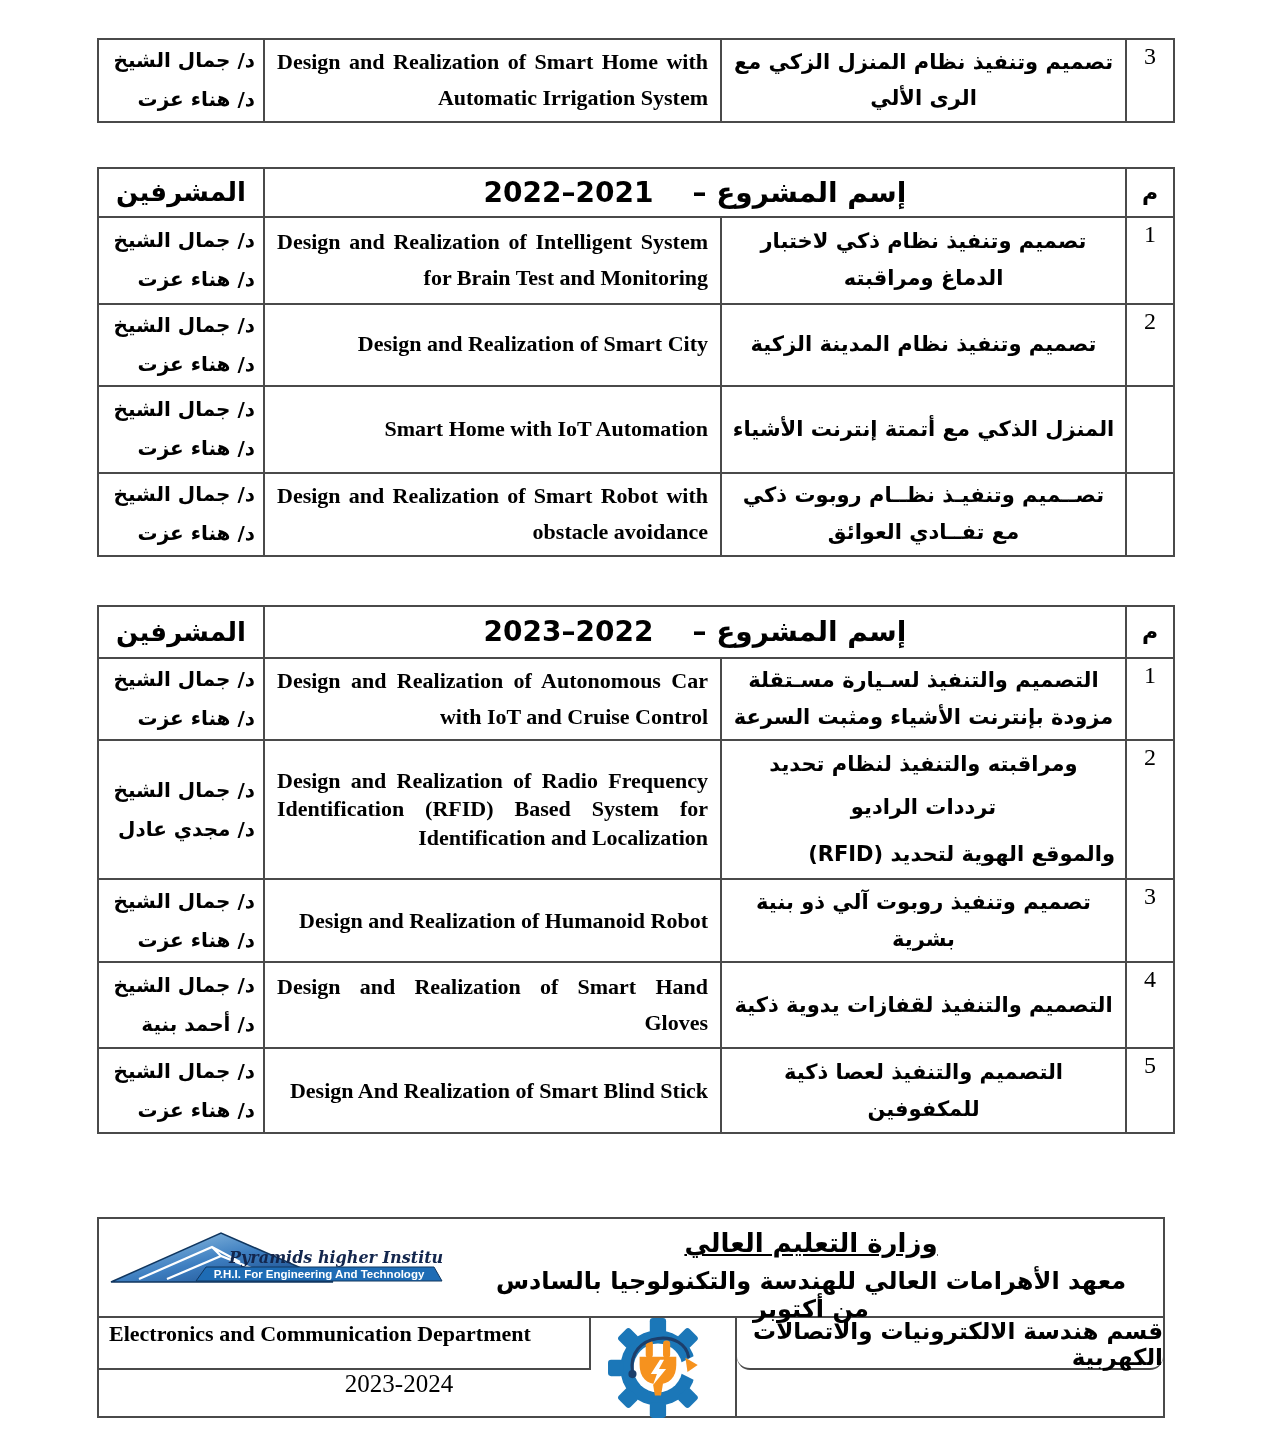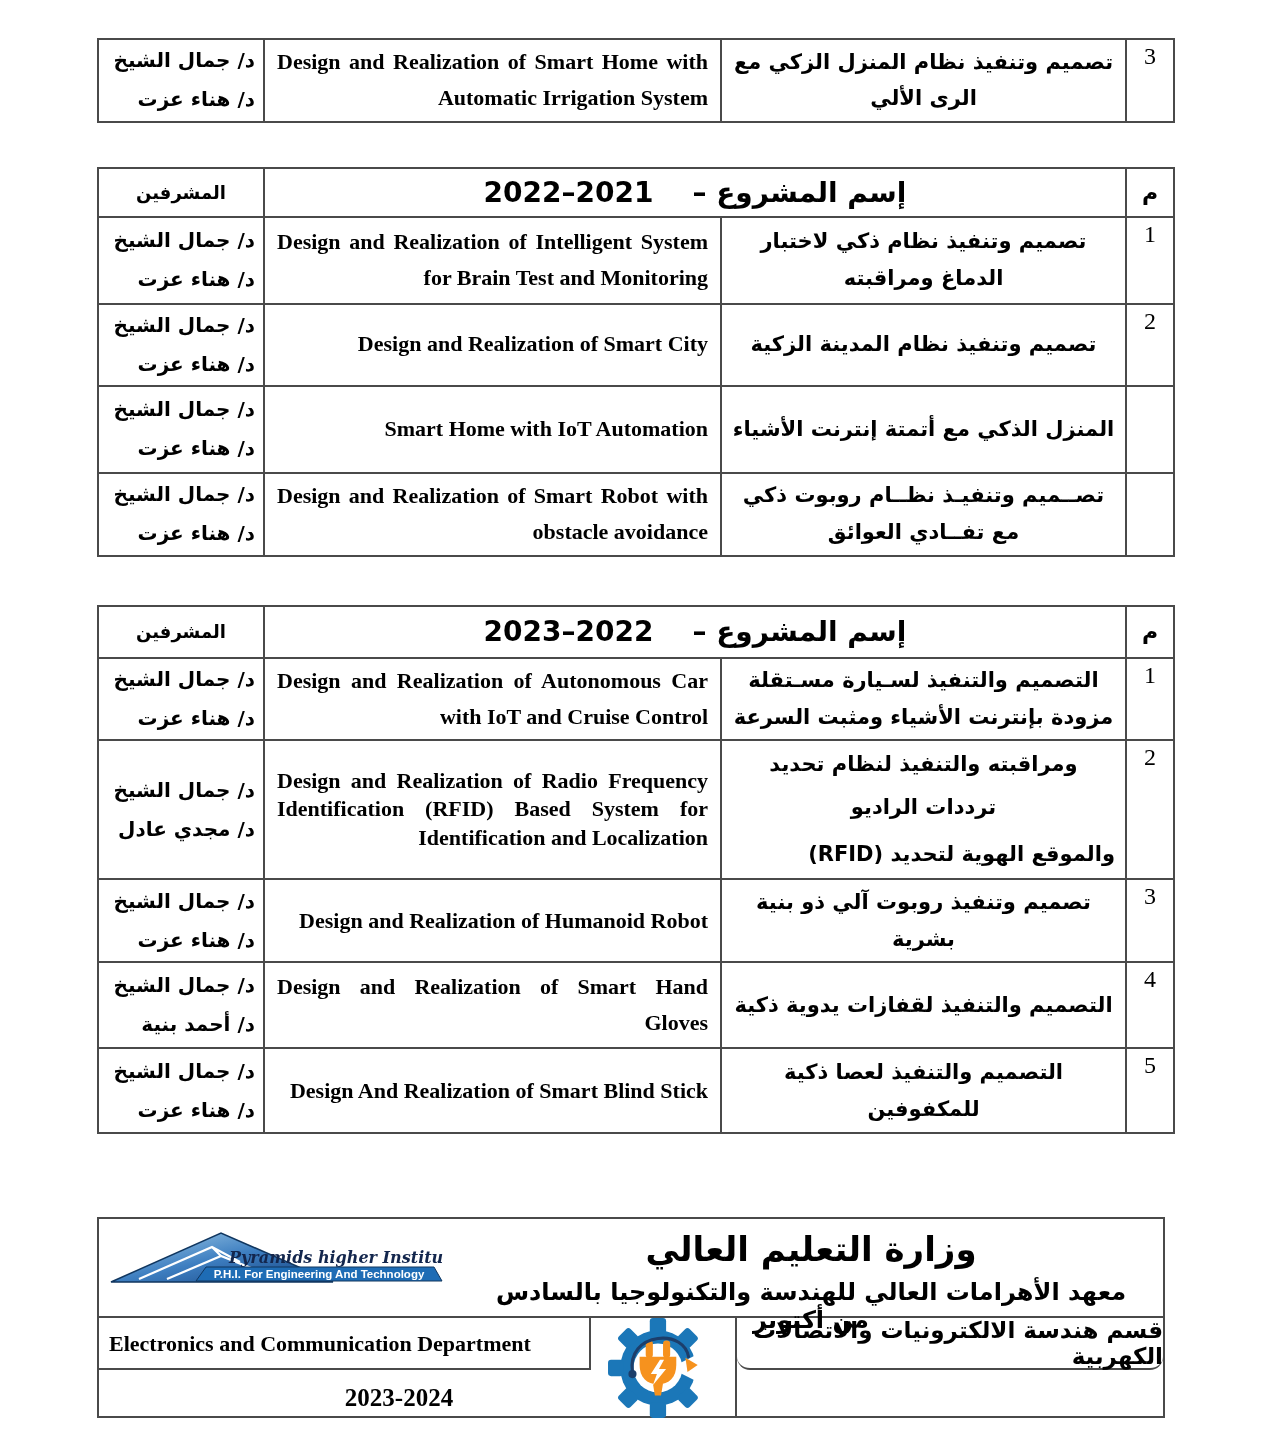--- a/index.html
+++ b/index.html
@@ -22,39 +22,39 @@
   .ar-wide .ar-text{line-height:2.05;}
   .ltr-line{direction:ltr;text-align:right;}
   .ltr-line bdi{unicode-bidi:isolate;}
   td.en{text-align:left;}
   .en-text{font-family:"Liberation Serif",serif;font-weight:bold;font-size:22px;
         line-height:1.65;text-align:justify;padding:4px 12px;}
   .tight .en-text{line-height:1.3;}
   td.sup{direction:rtl;}
   .sup-line{font-family:"DejaVu Sans",sans-serif;font-weight:bold;font-size:20px;
         line-height:1.95;text-align:right;direction:rtl;padding:0 8px;}
-  td.hd-sup{text-align:center;font-family:"DejaVu Sans",sans-serif;font-weight:bold;font-size:18px;border-radius:17px;}
+  td.hd-sup{text-align:center;font-family:"DejaVu Sans",sans-serif;font-weight:bold;font-size:26px;border-radius:17px;}
   td.hd-num{text-align:center;vertical-align:middle;font-family:"DejaVu Sans",sans-serif;
         font-weight:bold;font-size:22px;padding-top:0;}
   td.hd-title{text-align:center;direction:rtl;font-family:"DejaVu Sans",sans-serif;
         font-weight:bold;font-size:28px;white-space:pre-wrap;}
   
   .footer{position:relative;z-index:1;margin:83px 0 0 97px;width:1068px;
         border:2px solid #4a4a4a;box-sizing:border-box;}
   .f-row1{display:flex;height:99px;border-bottom:2px solid #4a4a4a;box-sizing:border-box;}
   .f-logo{width:390px;padding:12px 0 0 10px;box-sizing:border-box;}
   .f-ministry{flex:1;text-align:center;direction:rtl;padding:8px 30px 0 0;}
-  .ministry-title{font-family:"DejaVu Sans",sans-serif;font-weight:bold;font-size:34px;line-height:1.3;}
+  .ministry-title{font-family:"DejaVu Sans",sans-serif;font-weight:bold;font-size:26px;line-height:1.3;text-decoration:underline;}
   .ministry-sub{font-family:"DejaVu Sans",sans-serif;font-weight:bold;font-size:24px;margin-top:6px;}
   .f-rows{display:grid;grid-template-columns:492px 146px 1fr;grid-template-rows:52px 46px;}
-  .f-cell{box-sizing:border-box;display:flex;align-items:center;}
+  .f-cell{box-sizing:border-box;display:flex;align-items:flex-start;}
   .f-dept-en{grid-column:1;grid-row:1;border-right:2px solid #4a4a4a;border-bottom:2px solid #4a4a4a;}
   .f-dept-en .en-text{font-size:22px;line-height:1.25;width:100%;padding:2px 10px;}
   .f-year-en{grid-column:1;grid-row:2;justify-content:center;font-family:"Liberation Serif",serif;
-        font-weight:bold;font-size:25px;padding-left:108px;margin-top:10px;}
+        font-weight:normal;font-size:25px;padding-left:108px;}
   .f-gear{grid-column:2;grid-row:1/3;border-right:2px solid #4a4a4a;justify-content:center;
         align-items:center;overflow:visible;position:relative;}
   .f-gear svg{position:absolute;top:-4px;left:16px;}
   .f-dept-ar{grid-column:3;grid-row:1;border-bottom:2px solid #4a4a4a;justify-content:center;
         direction:rtl;font-family:"DejaVu Sans",sans-serif;font-weight:bold;font-size:23px;border-radius:13px;}
   .f-year-ar{grid-column:3;grid-row:2;justify-content:center;direction:rtl;
         font-family:"DejaVu Sans",sans-serif;font-weight:bold;font-size:23px;}
 </style>
 </head>
 <body>

